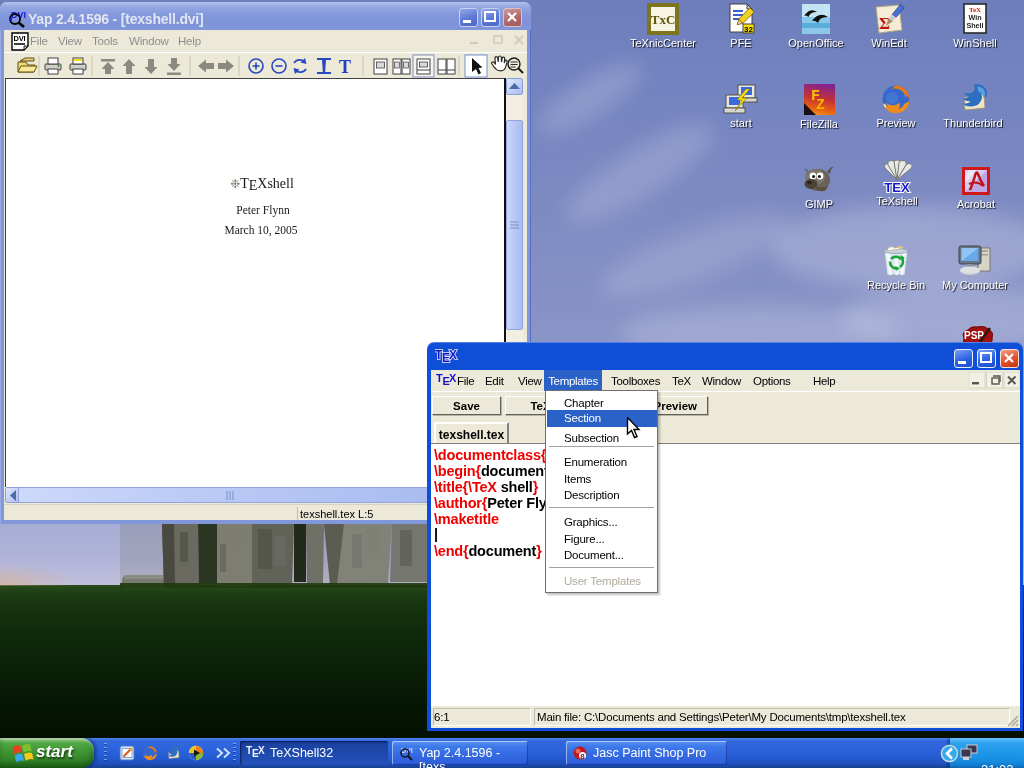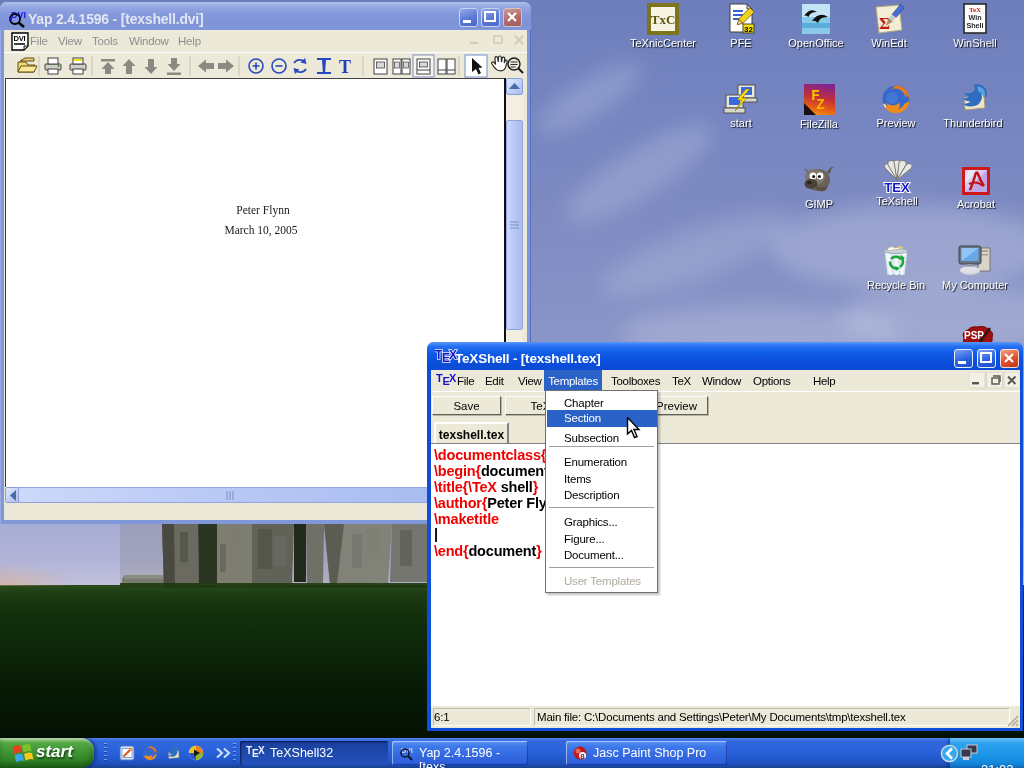--- a/index.html
+++ b/index.html
@@ -52,21 +52,21 @@
 #tex-title { position:absolute; left:0; top:0; right:0; height:28px; border-radius:7px 7px 0 0;
   background:linear-gradient(180deg,#5a96f8 0%,#2470f2 16%,#0f5ae6 42%,#0b4edb 75%,#0c4cd4 100%); }
 #tex-title .ttl { position:absolute; left:28px; top:9px; color:#fff; font-size:13.5px; font-weight:bold; letter-spacing:-0.2px; }
 #tex .b1 { left:527px; top:7px; background:linear-gradient(160deg,#7aa2f8 0%,#2a62e0 55%,#1c50cc 100%); border:1px solid #e8eefc; }
 #tex .b2 { left:550px; top:7px; background:linear-gradient(160deg,#7aa2f8 0%,#2a62e0 55%,#1c50cc 100%); border:1px solid #e8eefc; }
 #tex .b3 { left:573px; top:7px; background:linear-gradient(160deg,#f4a28c 0%,#e0502e 55%,#c43414 100%); border:1px solid #f8e0d8; }
 #tex-body { position:absolute; left:4px; top:28px; width:589px; height:358px; background:#ece9d8; }
 #tex-menu { position:absolute; left:0; top:0; width:589px; height:21px; font-size:11.5px; letter-spacing:-0.3px; color:#000; }
 #tex-menu span { position:absolute; top:3px; }
 #tex-tbar { position:absolute; left:0; top:21px; width:589px; height:27px; border-top:1px solid #fff; }
-.cbtn { position:absolute; top:4px; height:19px; background:#ece9d8; border-top:1px solid #fff; border-left:1px solid #fff; border-right:1px solid #606060; border-bottom:1px solid #606060; box-shadow:1px 1px 0 #b8b4a0; font-size:11.5px; text-align:center; color:#000; }
+.cbtn { position:absolute; top:4px; height:19px; background:#ece9d8; border-top:1px solid #fff; border-left:1px solid #fff; border-right:1px solid #606060; border-bottom:1px solid #606060; box-shadow:1px 1px 0 #b8b4a0; font-size:11.5px; text-align:center; color:#000;font-weight:bold; }
 #tex-tabrow { position:absolute; left:0; top:48px; width:589px; height:25px; }
 #tex-tab { position:absolute; left:3px; top:4px; width:75px; height:21px; background:#ece9d8; border-top:2px solid #fff; border-left:2px solid #fff; border-right:2px solid #808080; font-weight:bold; font-size:12px; text-align:center; padding-top:4px; }
 #tex-edit { position:absolute; left:0px; top:73px; width:589px; height:263px; background:#fff; border-top:1px solid #808080; font-weight:bold; font-size:14.5px; }
 #tex-edit .ln { position:absolute; left:3px; white-space:pre; letter-spacing:-0.2px; }
 #tex-edit .r { color:#f00000; }
 #tex-status { position:absolute; left:0; top:336px; width:589px; height:22px; background:#ece9d8; font-size:11.5px; letter-spacing:-0.2px; }
 #tex-status .pan { position:absolute; top:2px; height:18px; border:1px solid; border-color:#c0bcaa #fff #fff #c0bcaa; }
 #menu-dd { position:absolute; left:545px; top:390px; width:113px; height:203px; background:#fff; border:1px solid #707070; box-shadow:2px 2px 2px rgba(0,0,0,0.25); z-index:30; font-size:11.5px; letter-spacing:-0.2px; }
 #menu-dd .mi { position:absolute; left:1px; width:110px; height:17px; padding:2px 0 0 17px; }
 #menu-dd .sel { background:#2b62c8; color:#fff; }
@@ -461,20 +461,21 @@
             <path d="M4 11 l-2 -3 q-1 -1.5 0.5 -2 q1 -0.3 2 1 l1 1.5 l-0.5 -6 q-0.2 -1.8 1.2 -1.8 q1.3 0 1.5 1.6 l0.5 3.7 l0.3 -4.5 q0.1 -1.6 1.5 -1.5 q1.4 0.1 1.4 1.7 l0 4.4 l0.8 -3.8 q0.3 -1.4 1.5 -1.1 q1.2 0.3 1 1.8 l-0.5 4 l0.8 -2 q0.5 -1.2 1.5 -0.8 q1 0.5 0.6 1.8 l-1.6 5.4 q-1 3.4 -4.8 3.4 q-3.6 0 -4.7 -1.8z"></path>
           </g>
         <g fill="none" stroke="#181818">
             <circle cx="510" cy="11" r="6" stroke-width="1.4"></circle>
             <path d="M506.5 9 h7 M506.5 11.5 h7 M506.5 14 h5" stroke-width="0.9"></path>
             <line x1="514.5" y1="15.5" x2="519" y2="20" stroke-width="2"></line>
           </g>
       </svg>
     </div>
     <div id="yap-doc">
+      <div class="dt1"><span style="color:#8a8578;font-size:12px">❉</span>T<span style="display:inline-block;transform:translateY(2px)">E</span>Xshell</div>
       <div class="dt2">Peter Flynn</div>
       <div class="dt3">March 10, 2005</div>
     </div>
     <div id="yap-pageedge"></div>
     <div id="yap-vsb">
       <div class="xpsb-btn" style="left:0px;top:0px;width:17px;height:17px"></div>
       <svg style="position:absolute;left:3px;top:5px" width="11" height="8">
           <polygon points="5.5,0 11,6 0,6" fill="#4a6aa8"></polygon>
         </svg>
       <div class="xpsb-thumb" style="left:0px;top:42px;width:17px;height:210px"></div>
@@ -500,35 +501,36 @@
           <g stroke="#7a90c8">
             <line x1="1" y1="0" x2="1" y2="9"></line>
             <line x1="4" y1="0" x2="4" y2="9"></line>
             <line x1="7" y1="0" x2="7" y2="9"></line>
           </g>
         </svg>
       <div class="xpsb-btn" style="left:484px;top:0px;width:16px;height:16px"></div>
       <svg style="position:absolute;left:489px;top:3px" width="8" height="11">
           <polygon points="8,5.5 2,0 2,11" fill="#4a6aa8"></polygon>
         </svg>
+    </div>
+    <div id="yap-status">
+      <span style="position:absolute;left:296px;top:3px">texshell.tex L:5</span>
+      <div style="position:absolute;left:293px;top:2px;width:1px;height:15px;background:#c0bcac"></div>
     </div>
   </div>
 </div>
 
 <div id="tex">
   <svg style="position:absolute;left:8px;top:6px;z-index:5" width="24" height="17" viewBox="0 0 24 17">
       <g font-size="12" font-weight="bold" fill="#1414cc" style="paint-order:stroke" stroke="#e8ecfc" stroke-width="1.6">
         <text x="0" y="11">T</text>
         <text x="7" y="14">E</text>
         <text x="14" y="11">X</text>
       </g>
     </svg>
-  <div id="tex-title">
-      <span class="ttl">TeXShell - [texshell.tex]</span>
-    </div>
   <div class="capbtn b1">
       <svg width="17" height="17">
         <rect x="3" y="11" width="8" height="3" fill="#fff"></rect>
       </svg>
     </div>
   <div class="capbtn b2">
       <svg width="17" height="17">
         <rect x="3" y="3" width="10" height="9" fill="none" stroke="#fff" stroke-width="2"></rect>
       </svg>
     </div>

